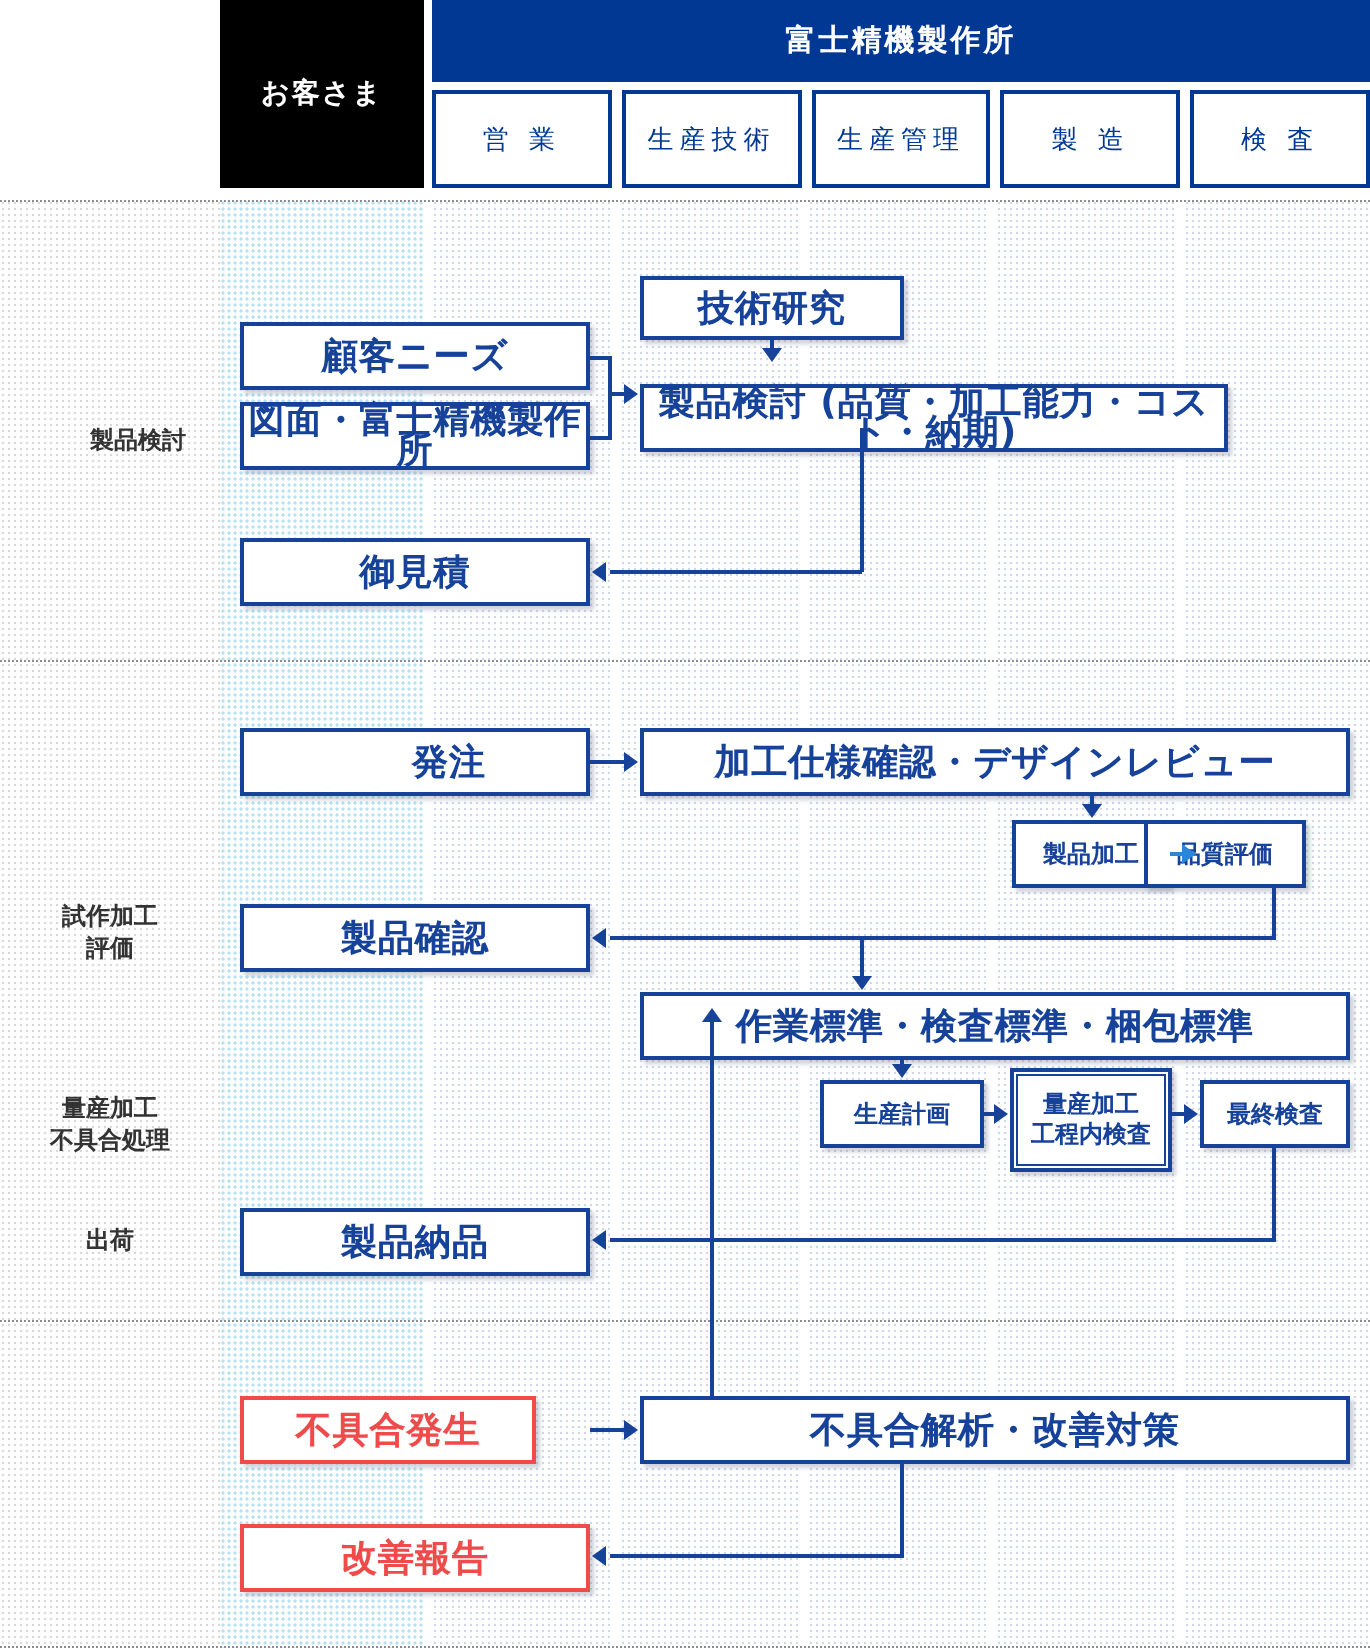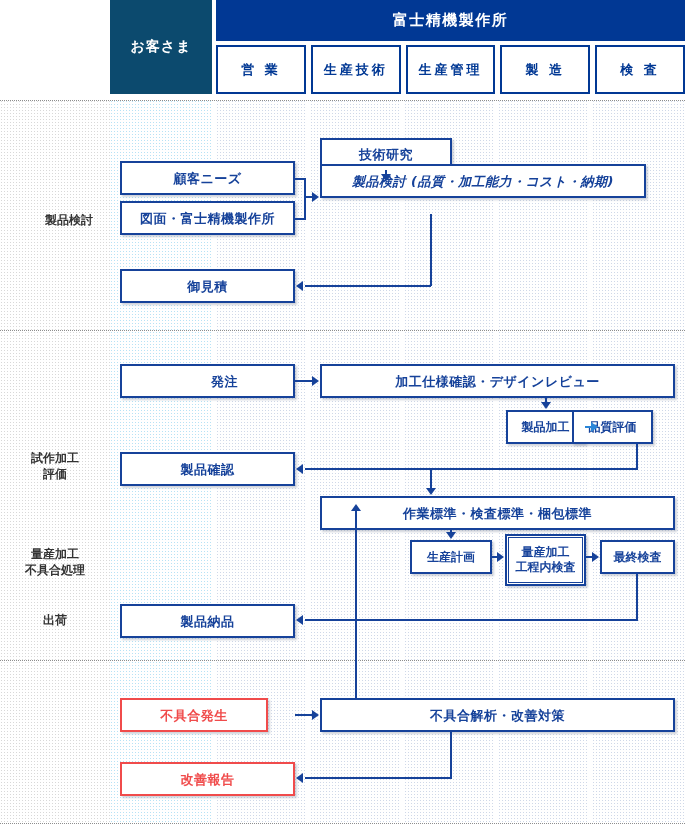--- a/index.html
+++ b/index.html
@@ -12,39 +12,39 @@
     position: relative;
     width: 685px; height: 824px;
     overflow: hidden;
     background: #ffffff;
   }
 
   
   #header { position: absolute; left: 0; top: 0; width: 685px; height: 100px; }
   .hdr-customer {
     position: absolute; left: 110px; top: 0; width: 102px; height: 94px;
-    background: #0c4a6e; color: #ffffff;
+    background: #000000; color: #ffffff;
     display: flex; align-items: center; justify-content: center;
     font-size: 14px; font-weight: bold; letter-spacing: 1px;
   }
   .hdr-company-bar {
     position: absolute; left: 216px; top: 0; width: 469px; height: 41px;
     background: #013894; color: #ffffff;
     display: flex; align-items: center; justify-content: center;
     font-size: 15px; font-weight: bold; letter-spacing: 1.5px;
   }
   .hdr-depts {
     position: absolute; left: 216px; top: 45px; width: 469px; height: 49px;
     display: flex; gap: 5px;
   }
   .hdr-dept {
     flex: 1 1 0; background: #ffffff;
     border: 2px solid #013894;
     display: flex; align-items: center; justify-content: center;
-    color: #013894; font-size: 13px; font-weight: bold; letter-spacing: 3px;
+    color: #013894; font-size: 13px; font-weight: normal; letter-spacing: 3px;
   }
 
   
   #body-area { position: absolute; left: 0; top: 100px; width: 685px; height: 724px; }
   .sidebar-bg {
     position: absolute; left: 0; top: 0; width: 110px; height: 724px;
     background-color: #ffffff;
     background-image: radial-gradient(#d8d8d8 0.7px, transparent 0.8px);
     background-size: 3px 3px;
   }
@@ -73,21 +73,21 @@
   }
 
   
   .node {
     position: absolute;
     background: #ffffff;
     border: 2px solid #16429a;
     display: flex; align-items: center; justify-content: center;
     text-align: center;
     color: #16429a;
-    font-size: 13px; font-weight: bold;
+    font-size: 18px; font-weight: bold;
     line-height: 15px;
     box-shadow: 2px 2px 2px rgba(120,130,150,.35);
     letter-spacing: .5px;
   }
   .node.red { border-color: #f04b4b; color: #f04b4b; }
   .node.double { border: 2px solid #16429a; outline: 1px solid #16429a; outline-offset: -4px; }
   .node.small { font-size: 12px; letter-spacing: 0; }
 
   
   .ln { position: absolute; background: #16429a; }
@@ -137,21 +137,21 @@
     <div class="side-label" style="top:350px;">試作加工
 評価</div>
     <div class="side-label" style="top:446px;">量産加工
 不具合処理</div>
     <div class="side-label" style="top:512px;">出荷</div>
 
     <div class="node" style="left:120px;top:61px;width:175px;height:34px;">顧客ニーズ</div>
     <div class="node" style="left:120px;top:101px;width:175px;height:34px;">図面・富士精機製作所</div>
     <div class="node" style="left:120px;top:169px;width:175px;height:34px;">御見積</div>
     <div class="node" style="left:320px;top:38px;width:132px;height:32px;">技術研究</div>
-    <div class="node" style="left:320px;top:64px;width:326px;height:34px;font-style:italic;">製品検討 (品質・加工能力・コスト・納期)</div>
+    <div class="node" style="left:320px;top:92px;width:294px;height:34px;">製品検討 (品質・加工能力・コスト・納期)</div>
 
     <div class="ln v" style="left:304px;top:78px;height:40px;"></div>
     <div class="ln h" style="left:295px;top:78px;width:11px;"></div>
     <div class="ln h" style="left:295px;top:118px;width:11px;"></div>
     <div class="ln h" style="left:304px;top:96px;width:10px;"></div>
     <div class="arw right" style="left:312px;top:92px;"></div>
     <div class="ln v" style="left:385px;top:70px;height:6px;"></div>
     <div class="arw down" style="left:381px;top:74px;"></div>
     <div class="ln v" style="left:430px;top:114px;height:72px;"></div>
     <div class="ln h" style="left:305px;top:185px;width:126px;"></div>

